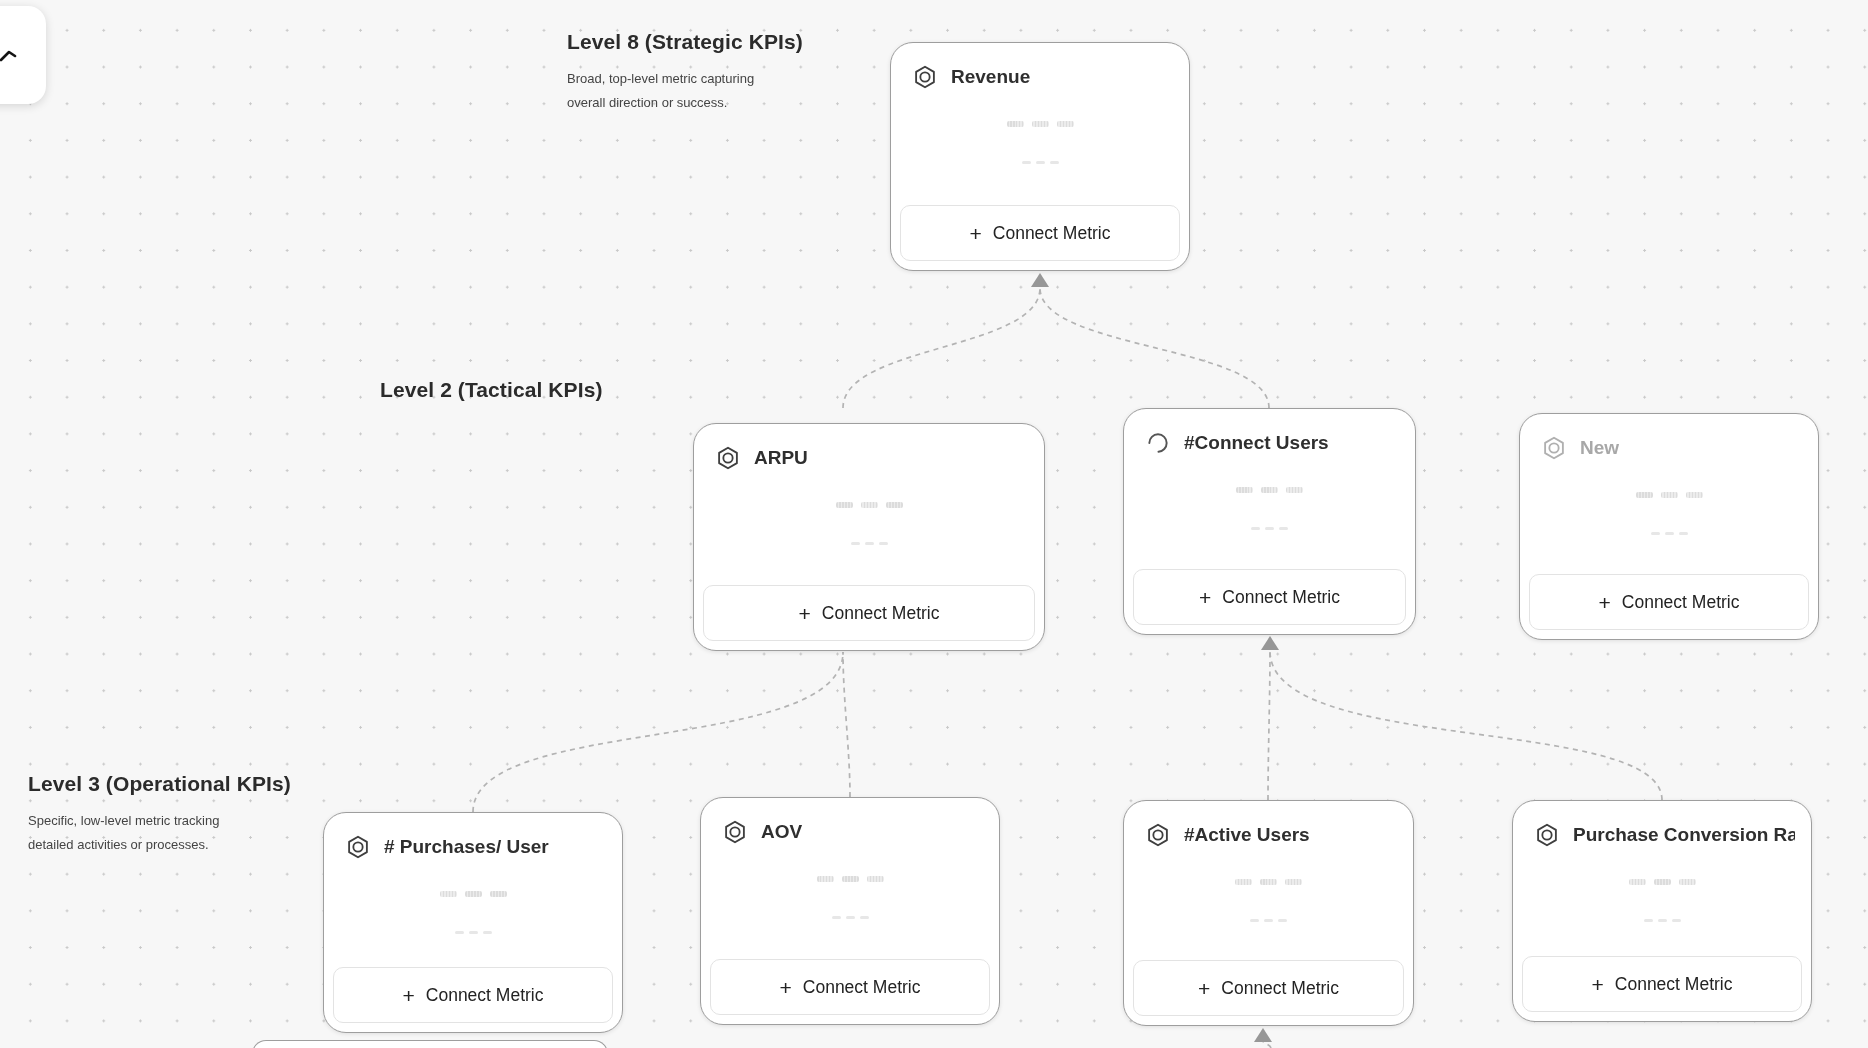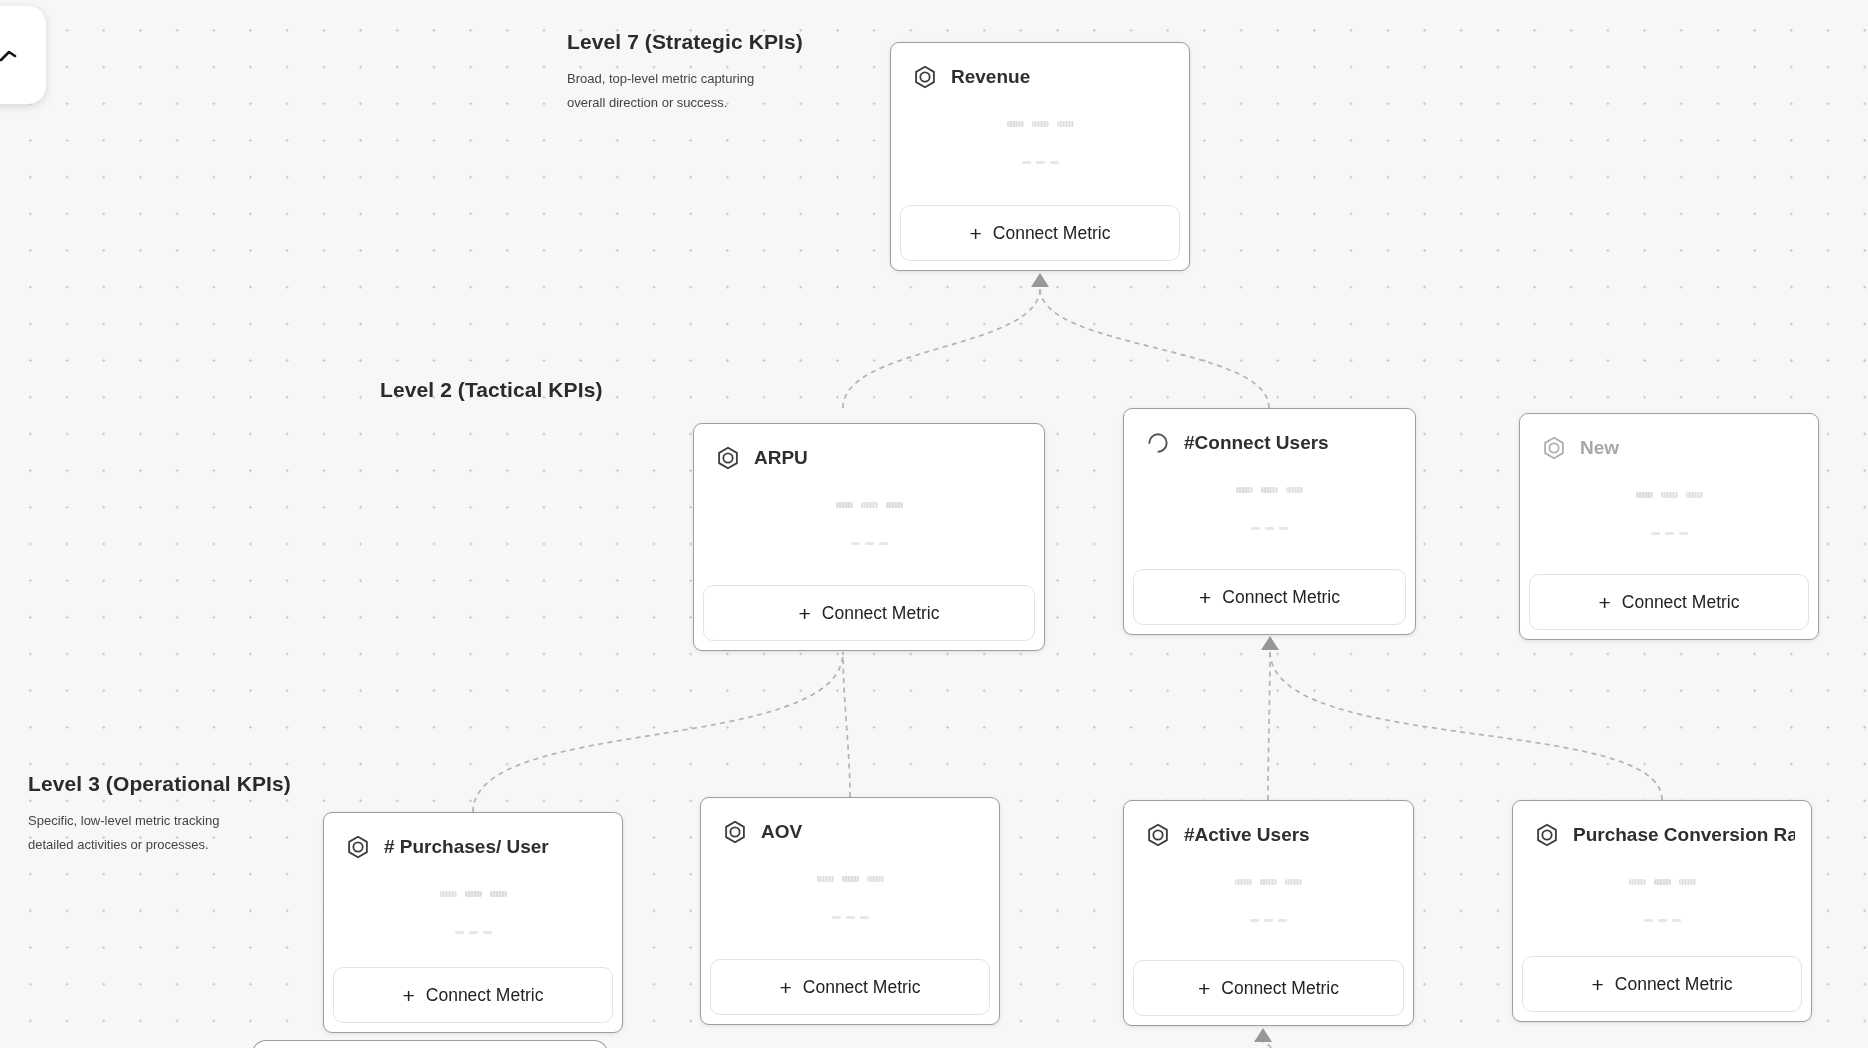--- a/index.html
+++ b/index.html
@@ -17,21 +17,21 @@
   }
   svg.edges{position:absolute;left:0;top:0;pointer-events:none;}
   .edge{fill:none;stroke:#b3b3b3;stroke-width:1.7;stroke-dasharray:5 4.5;}
   .arrowhead{fill:#979797;stroke:none;}
 
   .level{position:absolute;}
   .level-title{font-size:21px;font-weight:700;color:#2b2b2b;letter-spacing:.1px;}
   .level-desc{margin-top:13px;font-size:13px;line-height:24px;color:#444444;}
 
   .card{
-    position:absolute;background:#ffffff;border:1px solid #9e9e9e;border-radius:9px;
+    position:absolute;background:#ffffff;border:1px solid #9e9e9e;border-radius:23px;
     box-shadow:0 1px 4px rgba(0,0,0,.10);box-sizing:border-box;
   }
   .card-header{
     position:absolute;left:21px;top:21px;right:16px;
     display:flex;align-items:center;gap:13px;
   }
   .metric-icon{width:26px;height:26px;flex:0 0 26px;display:inline-flex;}
   .metric-icon svg{width:26px;height:26px;}
   .card-title{
     font-size:19px;font-weight:600;color:#2f2f2f;white-space:nowrap;overflow:hidden;
@@ -80,21 +80,21 @@
     <path class="edge" d="M1268,800 C1268,750 1270,700 1270,651"></path>
     <path class="edge" d="M1662,800 C1662,715 1270,755 1270,651"></path>
     <path class="edge" d="M1271,1048 C1270,1045 1266,1044 1263,1042"></path>
     <polygon class="arrowhead" points="1031,287 1049,287 1040,273"></polygon>
     <polygon class="arrowhead" points="834,651 852,651 843,637"></polygon>
     <polygon class="arrowhead" points="1261,650 1279,650 1270,636"></polygon>
     <polygon class="arrowhead" points="1254,1042 1272,1042 1263,1028"></polygon>
   </svg>
 
   <div class="level" style="left:567px;top:30px">
-    <div class="level-title">Level 7 (Strategic KPIs)</div>
+    <div class="level-title">Level 8 (Strategic KPIs)</div>
     <div class="level-desc">
       <div>Broad, top-level metric capturing</div>
       <div>overall direction or success.</div>
     </div>
   </div>
   <div class="level" style="left:380px;top:378px">
     <div class="level-title">Level 2 (Tactical KPIs)</div>
   </div>
   <div class="level" style="left:28px;top:772px">
     <div class="level-title">Level 3 (Operational KPIs)</div>

